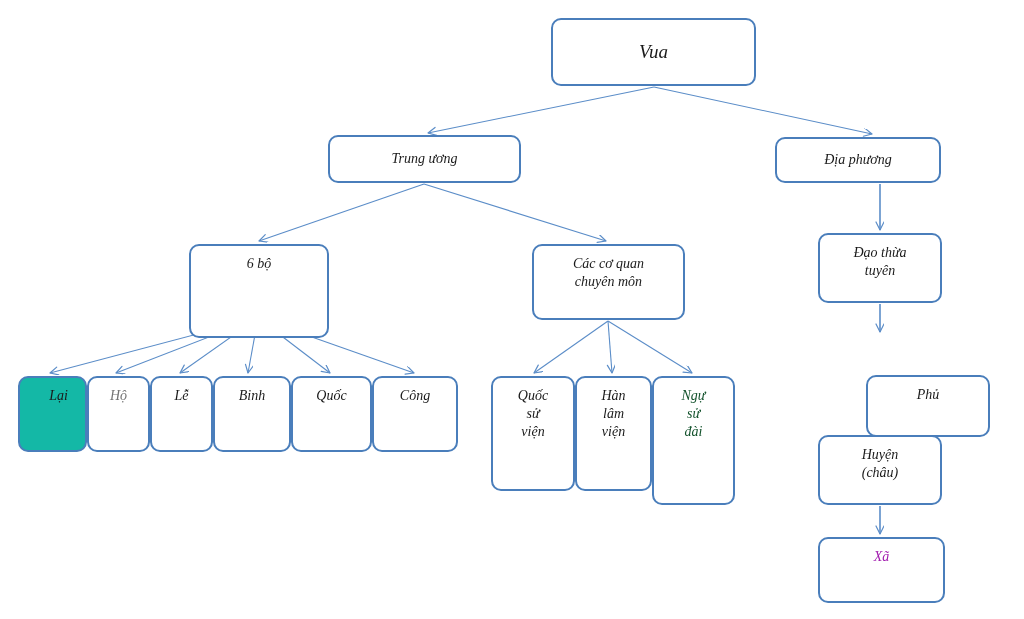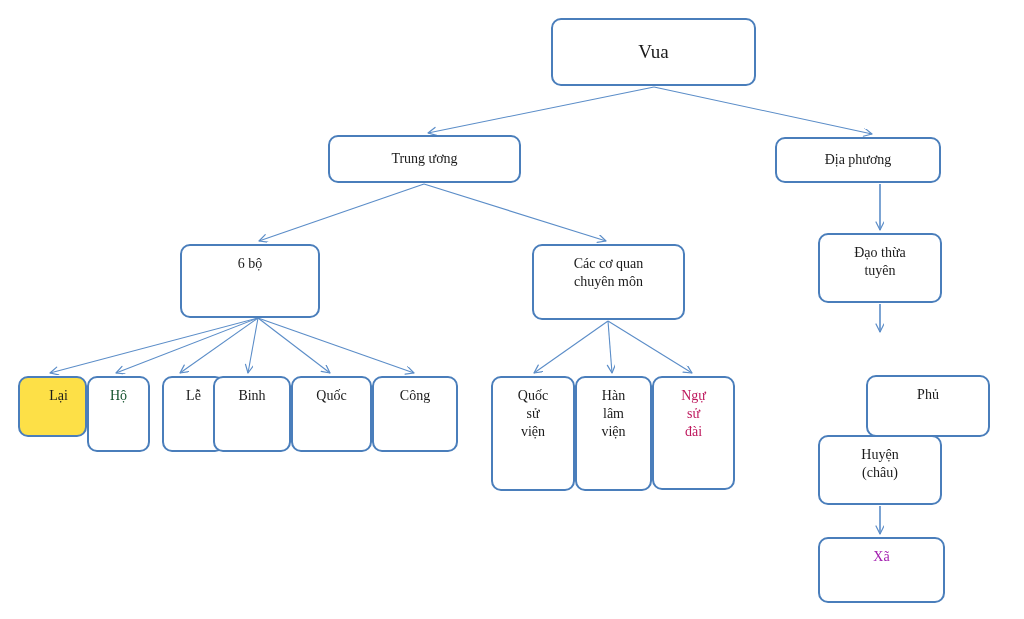--- a/index.html
+++ b/index.html
@@ -10,20 +10,21 @@
   }
   body {
     font-family: "Liberation Serif", "DejaVu Serif", serif;
   }
   #chart-root {
     position: relative;
     width: 1024px;
     height: 619px;
     background: #ffffff;
     overflow: hidden;
+    font-style: italic;
   }
   #connector-layer {
     position: absolute;
     left: 0;
     top: 0;
     width: 1024px;
     height: 619px;
     pointer-events: none;
   }
   .node {
@@ -85,34 +86,34 @@
   <div id="node-group">
       <div class="node sz-lg" style="left: 551px; top: 18px; width: 205px; height: 68px; border-color: rgb(74, 126, 187); background: rgb(255, 255, 255); color: rgb(26, 26, 26);">
         <span class="node-label">Vua</span>
       </div>
       <div class="node sz-md" style="left: 328px; top: 135px; width: 193px; height: 48px; border-color: rgb(74, 126, 187); background: rgb(255, 255, 255); color: rgb(26, 26, 26);">
         <span class="node-label">Trung ương</span>
       </div>
       <div class="node sz-md" style="left: 775px; top: 137px; width: 166px; height: 46px; border-color: rgb(74, 126, 187); background: rgb(255, 255, 255); color: rgb(26, 26, 26);">
         <span class="node-label">Địa phương</span>
       </div>
-      <div class="node sz-md align-top" style="left: 180px; top: 244px; width: 140px; height: 74px; border-color: rgb(74, 126, 187); background: rgb(255, 255, 255); color: rgb(26, 26, 26);">
+      <div class="node sz-md align-top" style="left: 189px; top: 244px; width: 140px; height: 94px; border-color: rgb(74, 126, 187); background: rgb(255, 255, 255); color: rgb(26, 26, 26);">
         <span class="node-label">6 bộ</span>
       </div>
       <div class="node sz-md align-top" style="left: 532px; top: 244px; width: 153px; height: 76px; border-color: rgb(74, 126, 187); background: rgb(255, 255, 255); color: rgb(26, 26, 26);">
         <span class="node-label">Các cơ quan
 chuyên môn</span>
       </div>
-      <div class="node sz-md align-top" style="left: 18px; top: 376px; width: 69px; height: 61px; border-color: rgb(74, 126, 187); background: #fde047; color: rgb(26, 26, 26); padding-left: 16px;">
+      <div class="node sz-md align-top" style="left: 18px; top: 376px; width: 69px; height: 76px; border-color: rgb(74, 126, 187); background: #14b8a6; color: rgb(26, 26, 26); padding-left: 16px;">
         <span class="node-label">Lại</span>
       </div>
-      <div class="node sz-md align-top" style="left: 87px; top: 376px; width: 63px; height: 76px; border-color: rgb(74, 126, 187); background: rgb(255, 255, 255); color: #14532d;">
+      <div class="node sz-md align-top" style="left: 87px; top: 376px; width: 63px; height: 76px; border-color: rgb(74, 126, 187); background: rgb(255, 255, 255); color: #737373;">
         <span class="node-label">Hộ</span>
       </div>
-      <div class="node sz-md align-top" style="left: 162px; top: 376px; width: 63px; height: 76px; border-color: rgb(74, 126, 187); background: rgb(255, 255, 255); color: rgb(26, 26, 26);">
+      <div class="node sz-md align-top" style="left: 150px; top: 376px; width: 63px; height: 76px; border-color: rgb(74, 126, 187); background: rgb(255, 255, 255); color: rgb(26, 26, 26);">
         <span class="node-label">Lễ</span>
       </div>
       <div class="node sz-md align-top" style="left: 213px; top: 376px; width: 78px; height: 76px; border-color: rgb(74, 126, 187); background: rgb(255, 255, 255); color: rgb(26, 26, 26);">
         <span class="node-label">Binh</span>
       </div>
       <div class="node sz-md align-top" style="left: 291px; top: 376px; width: 81px; height: 76px; border-color: rgb(74, 126, 187); background: rgb(255, 255, 255); color: rgb(26, 26, 26);">
         <span class="node-label">Quốc</span>
       </div>
       <div class="node sz-md align-top" style="left: 372px; top: 376px; width: 86px; height: 76px; border-color: rgb(74, 126, 187); background: rgb(255, 255, 255); color: rgb(26, 26, 26);">
         <span class="node-label">Công</span>
@@ -120,21 +121,21 @@
       <div class="node sz-md align-top" style="left: 491px; top: 376px; width: 84px; height: 115px; border-color: rgb(74, 126, 187); background: rgb(255, 255, 255); color: rgb(26, 26, 26);">
         <span class="node-label">Quốc
 sử
 viện</span>
       </div>
       <div class="node sz-md align-top" style="left: 575px; top: 376px; width: 77px; height: 115px; border-color: rgb(74, 126, 187); background: rgb(255, 255, 255); color: rgb(26, 26, 26);">
         <span class="node-label">Hàn
 lâm
 viện</span>
       </div>
-      <div class="node sz-md align-top" style="left: 652px; top: 376px; width: 83px; height: 114px; border-color: rgb(74, 126, 187); background: rgb(255, 255, 255); color: #be185d;">
+      <div class="node sz-md align-top" style="left: 652px; top: 376px; width: 83px; height: 129px; border-color: rgb(74, 126, 187); background: rgb(255, 255, 255); color: #14532d;">
         <span class="node-label">Ngự
 sử
 đài</span>
       </div>
       <div class="node sz-md align-top" style="left: 818px; top: 233px; width: 124px; height: 70px; border-color: rgb(74, 126, 187); background: rgb(255, 255, 255); color: rgb(26, 26, 26);">
         <span class="node-label">Đạo thừa
 tuyên</span>
       </div>
       <div class="node sz-md align-top" style="left: 866px; top: 335px; width: 124px; height: 62px; border-color: rgb(74, 126, 187); background: rgb(255, 255, 255); color: rgb(26, 26, 26); margin-top: 40px;">
         <span class="node-label">Phủ</span>

